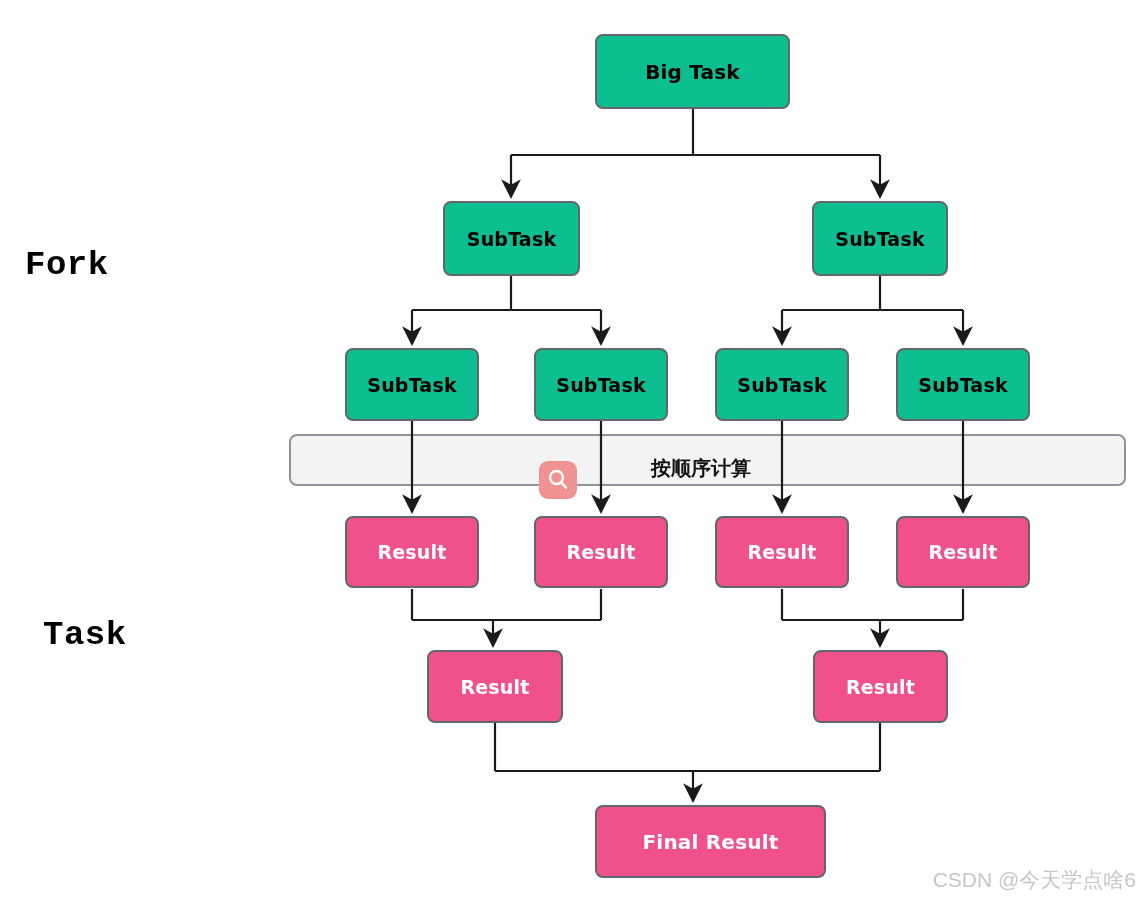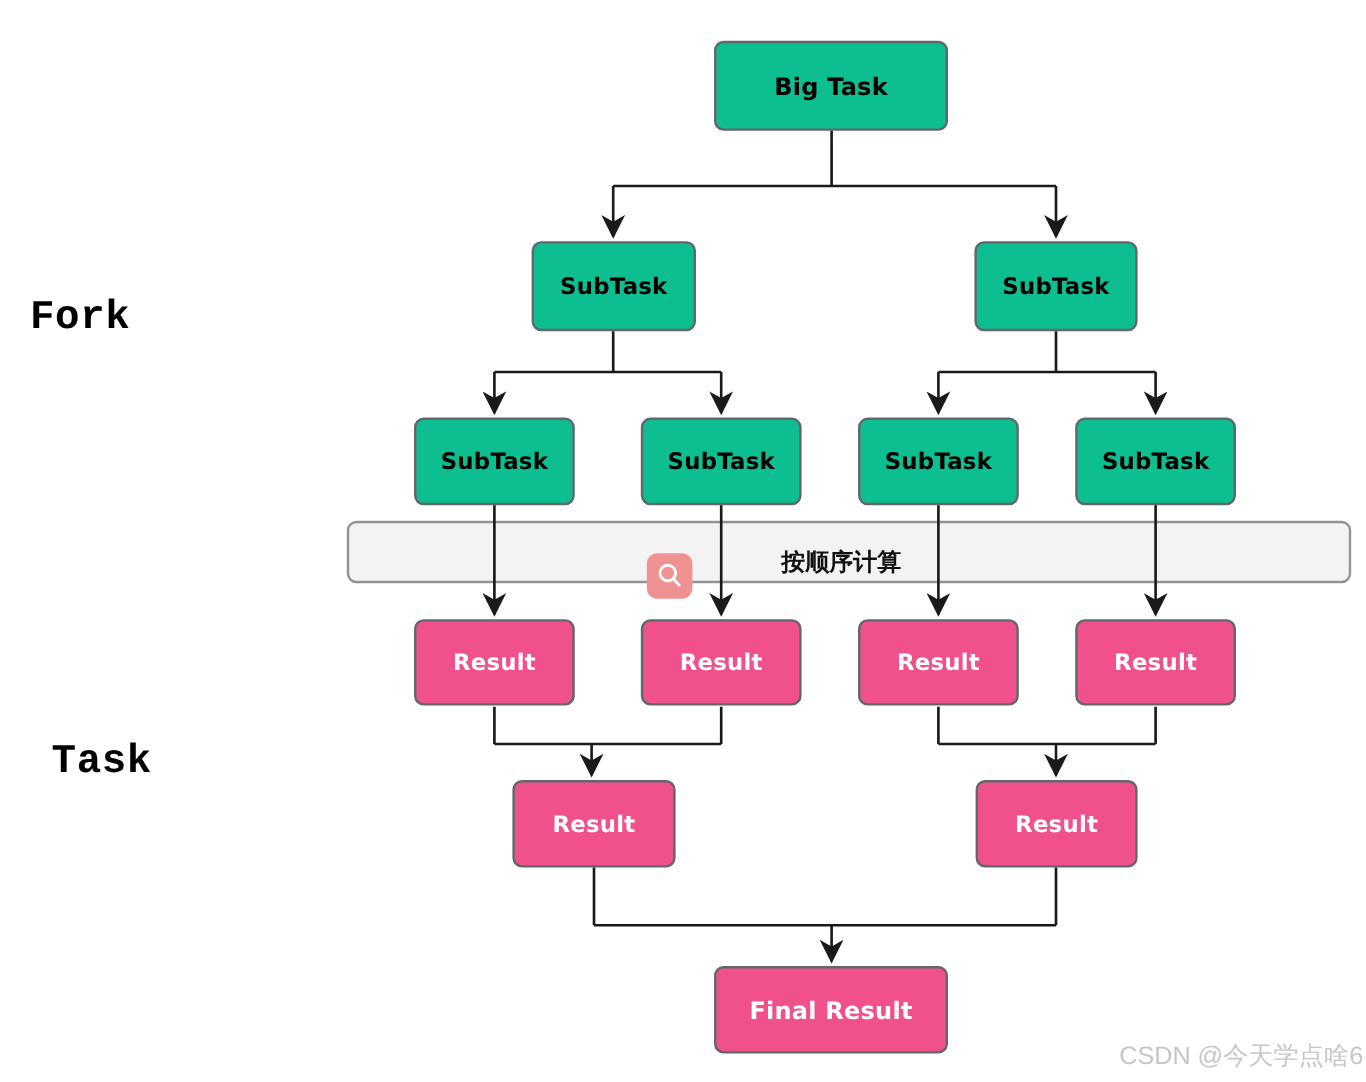--- a/index.html
+++ b/index.html
@@ -108,16 +108,16 @@
   <div class="node task" style="left:896px;top:348px;width:134px;height:73px">SubTask</div>
 
   <div class="node result" style="left:345px;top:516px;width:134px;height:72px">Result</div>
   <div class="node result" style="left:534px;top:516px;width:134px;height:72px">Result</div>
   <div class="node result" style="left:715px;top:516px;width:134px;height:72px">Result</div>
   <div class="node result" style="left:896px;top:516px;width:134px;height:72px">Result</div>
 
   <div class="node result" style="left:427px;top:650px;width:136px;height:73px">Result</div>
   <div class="node result" style="left:813px;top:650px;width:135px;height:73px">Result</div>
 
-  <div class="node result big" style="left:595px;top:805px;width:195px;height:73px">Final Result</div>
+  <div class="node result big" style="left:595px;top:805px;width:231px;height:73px">Final Result</div>
 
   <div class="watermark">CSDN @今天学点啥6</div>
 </div>
 
 </body></html>

